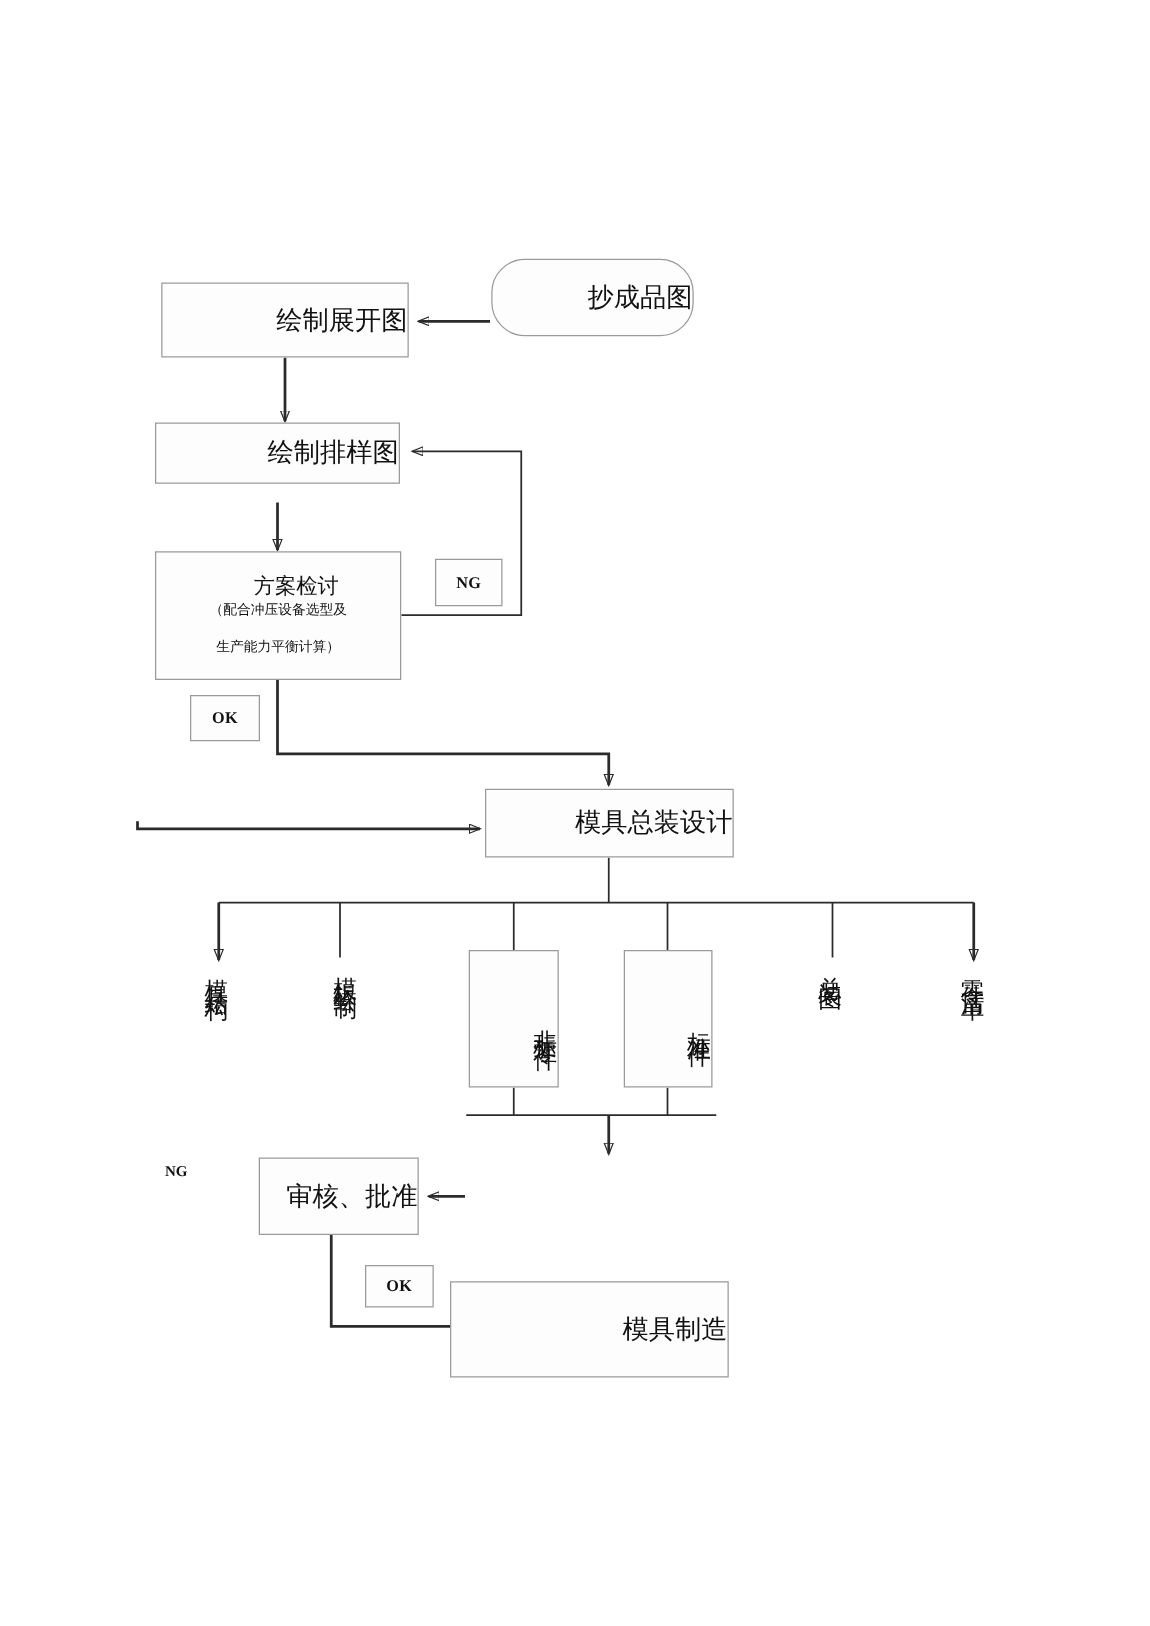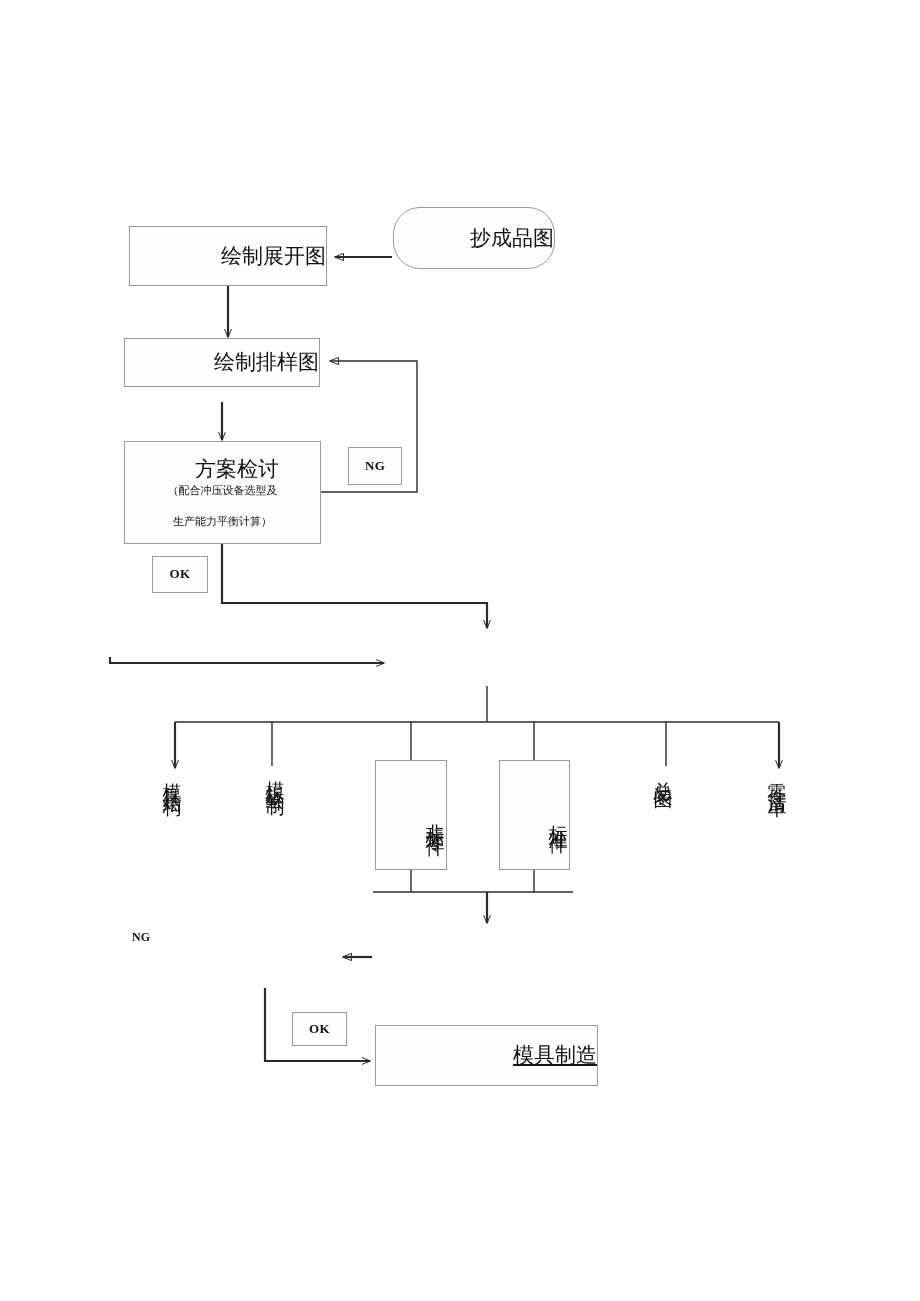--- a/index.html
+++ b/index.html
@@ -146,33 +146,36 @@
 
   <div class="node big" style="left:393px; top:207px; width:162px; height:62px;border-radius:27px;">
     <span class="maintext">抄成品图</span>
   </div>
 
   <div class="node big" style="left:124px; top:338px; width:196px; height:49px;">
     <span class="maintext">绘制排样图</span>
   </div>
 
   <div class="node mid" style="left:124px; top:441px; width:197px; height:103px; flex-direction:column; justify-content:center;">
-    <span class="maintext" style="font-size:21px;margin-left:29px;">方案检讨</span>
+    <span class="maintext" style="font-size:17px;margin-left:29px;">方案检讨</span>
     <span class="sub">（配合冲压设备选型及</span>
     <span class="sub" style="margin-top:17px;">生产能力平衡计算）</span>
   </div>
 
   <div class="node tag" style="left:348px; top:447px; width:54px; height:38px;">
     <span>NG</span>
   </div>
 
   <div class="node tag" style="left:152px; top:556px; width:56px; height:37px;">
     <span>OK</span>
   </div>
 
+  <div class="node big" style="left:388px; top:631px; width:199px; height:55px;">
+    <span class="maintext">模具总装设计</span>
+  </div>
 
   <div class="vlabel" style="left:156px; top:768px; width:26px; height:96px;">
     <span>模具结构</span>
   </div>
 
   <div class="vlabel" style="left:259px; top:766px; width:26px; height:96px;">
     <span>模板绘制</span>
   </div>
 
   <div class="vlabel" style="left:647px; top:766px; width:26px; height:84px;">
@@ -188,23 +191,26 @@
   </div>
 
   <div class="node vert" style="left:499px; top:760px; width:71px; height:110px;">
     <span>标准件</span>
   </div>
 
   <div class="plain-tag" style="left:132px; top:930px;">
     <span>NG</span>
   </div>
 
+  <div class="node big" style="left:207px; top:926px; width:128px; height:62px;">
+    <span class="maintext">审核、批准</span>
+  </div>
 
 
   <div class="node tag" style="left:292px; top:1012px; width:55px; height:34px;">
     <span>OK</span>
   </div>
 
-  <div class="node big" style="left:375px; top:1025px; width:223px; height:61px;text-decoration:underline;">
+  <div class="node big" style="left:360px; top:1025px; width:223px; height:77px;">
     <span class="maintext">模具制造</span>
   </div>
 
 </div>
 
 </body></html>

